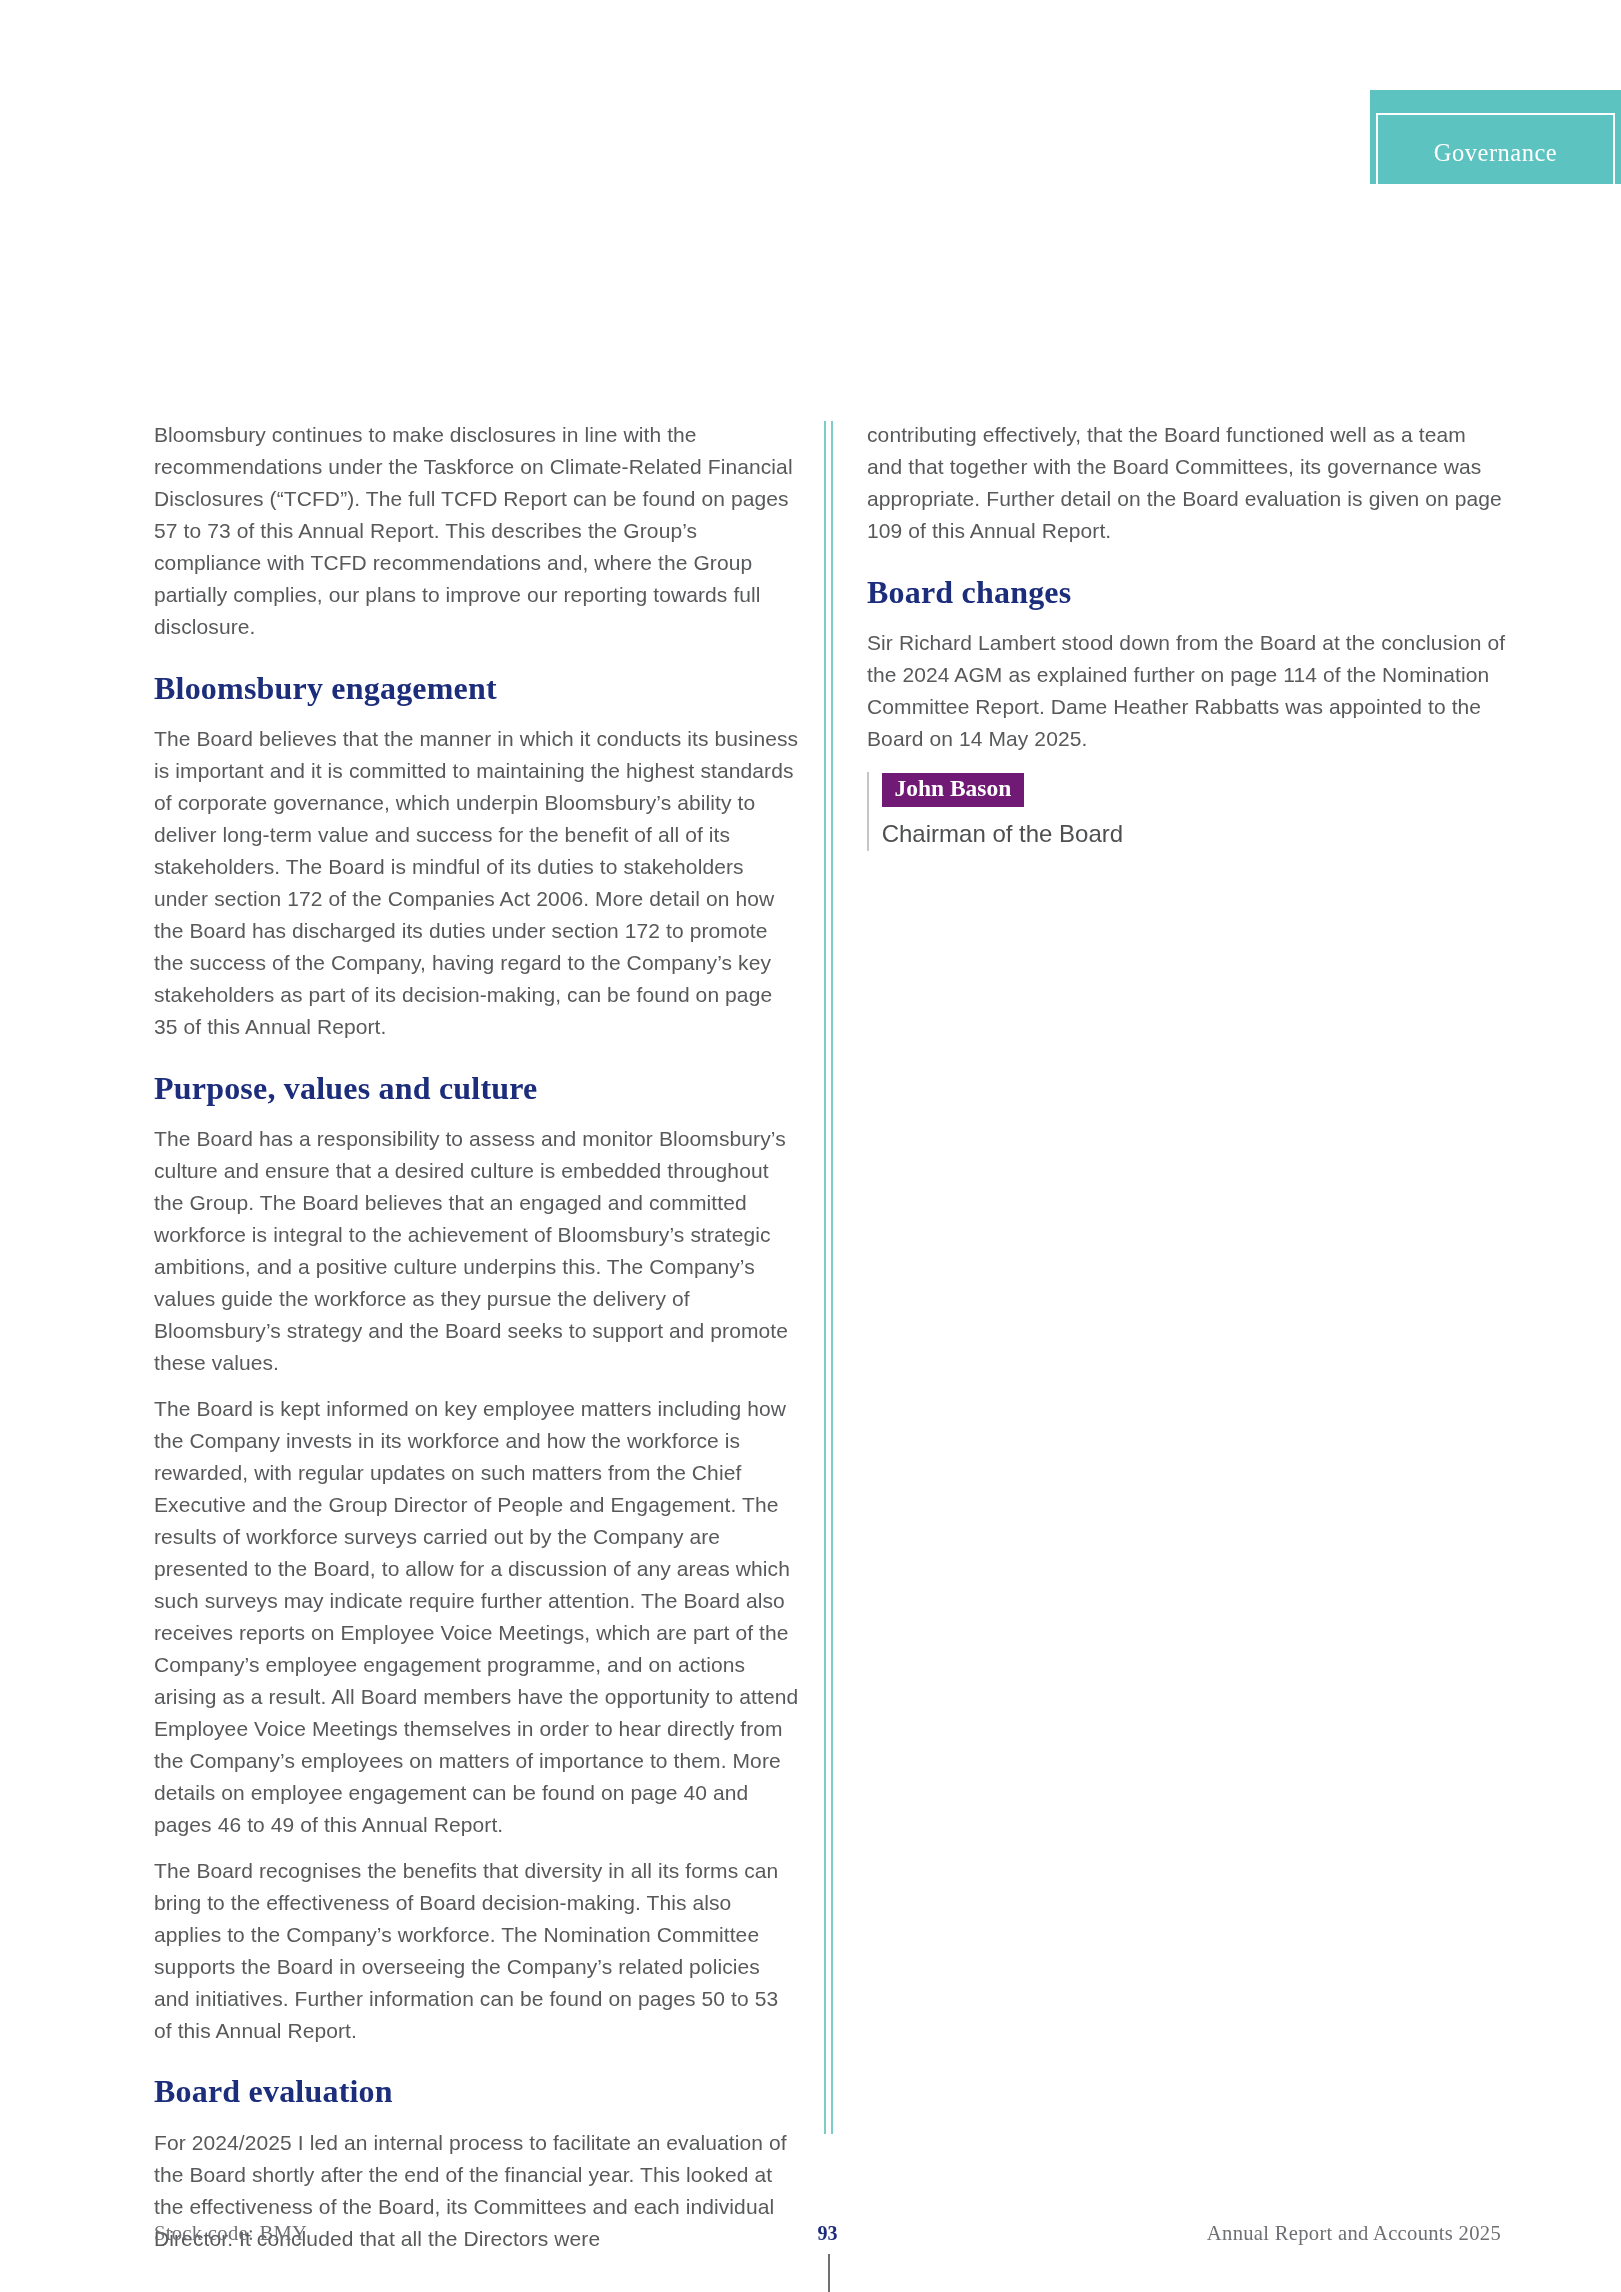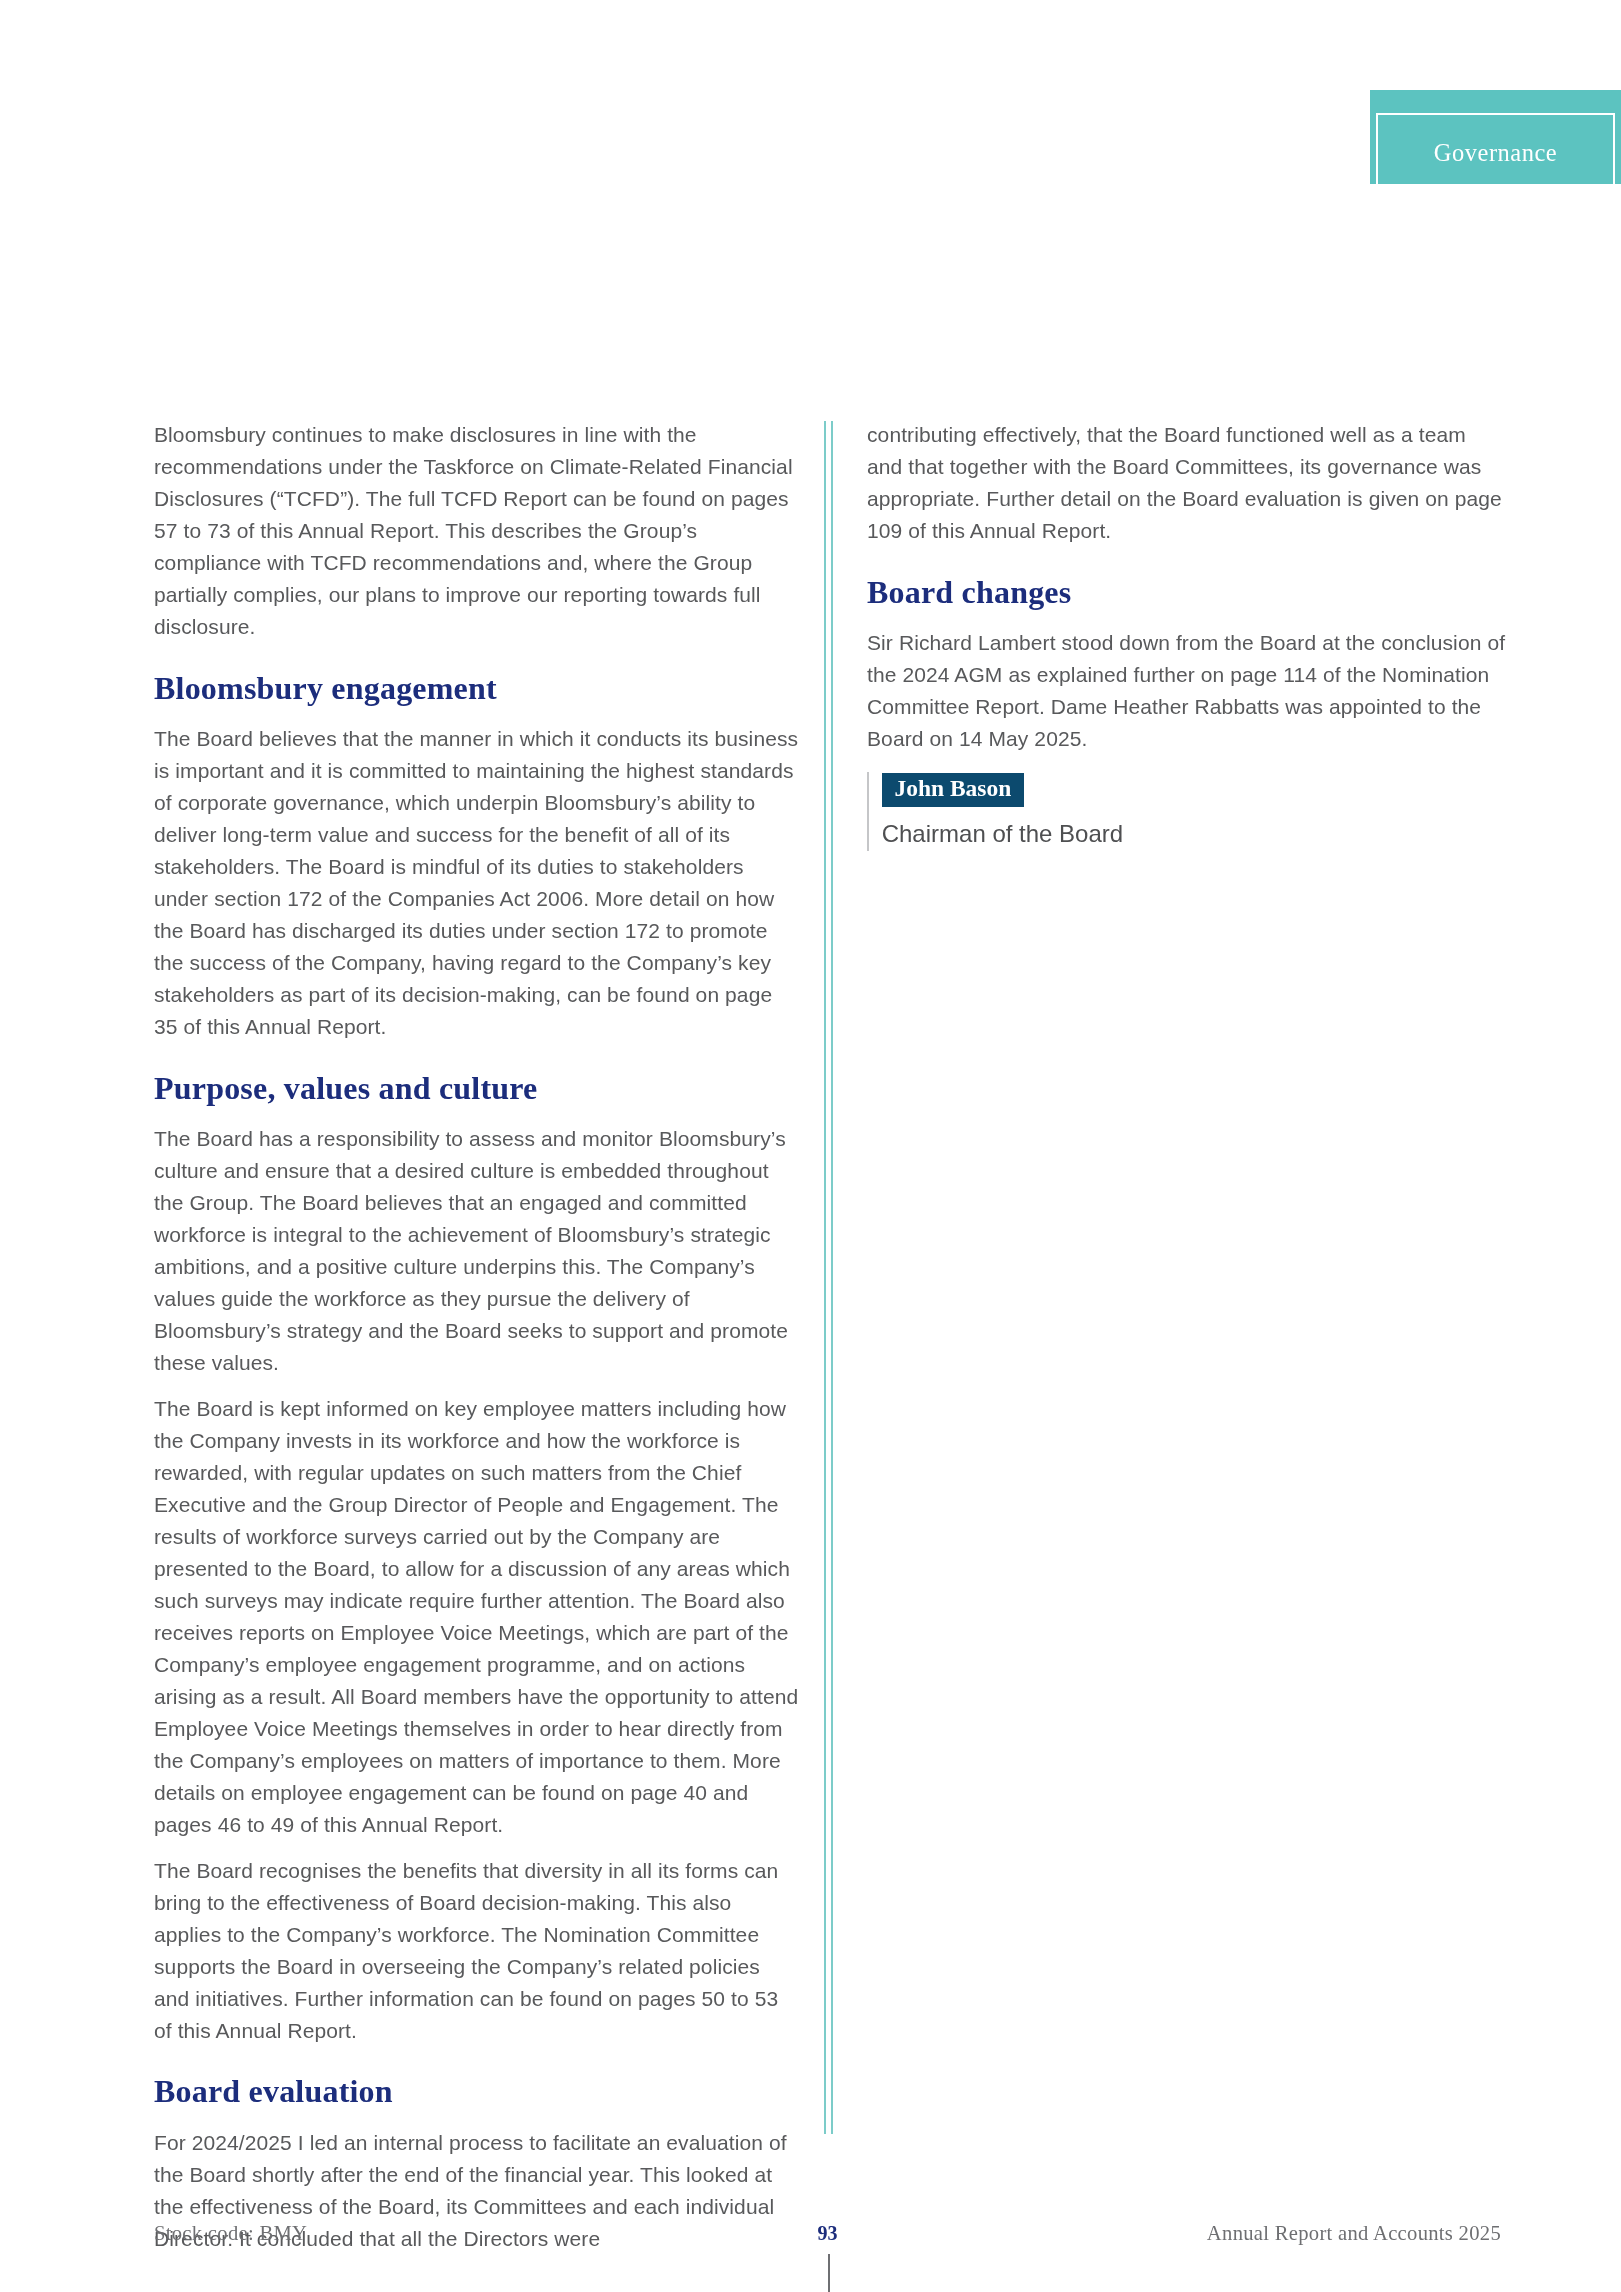--- a/index.html
+++ b/index.html
@@ -78,21 +78,21 @@
   }
 
   
   .signature {
     margin-top: 16.7px;
     border-left: 2px solid #c5c6c8;
     padding: 1px 0 2.9px 12.7px;
   }
   .name-badge {
     display: inline-block;
-    background: #0c4a6e;
+    background: #701a75;
     color: #ffffff;
     font-family: "Liberation Serif", "DejaVu Serif", serif;
     font-weight: 700;
     font-size: 23.5px;
     line-height: 25.5px;
     padding: 2.9px 12.7px 5.9px 12.7px;
   }
   .sig-title {
     margin-top: 12.7px;
     font-size: 24px;

